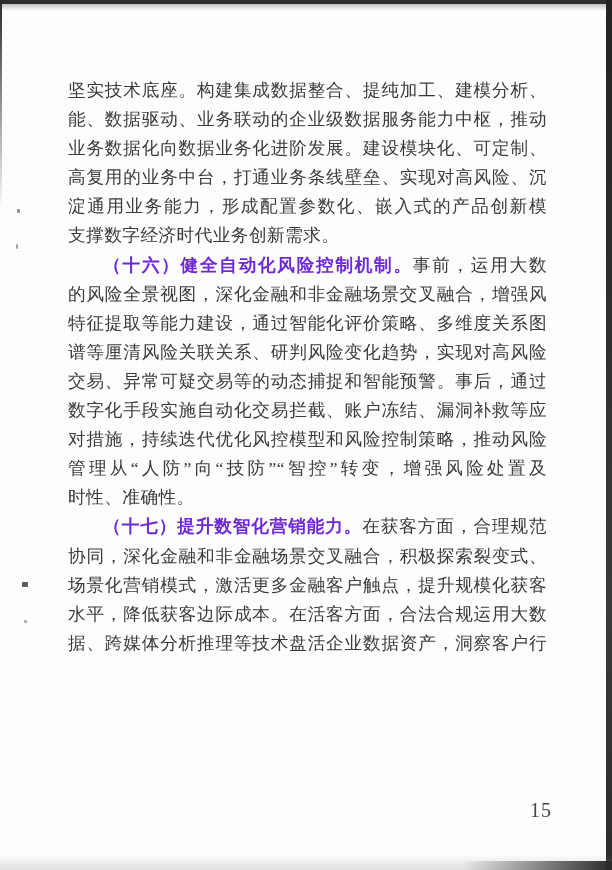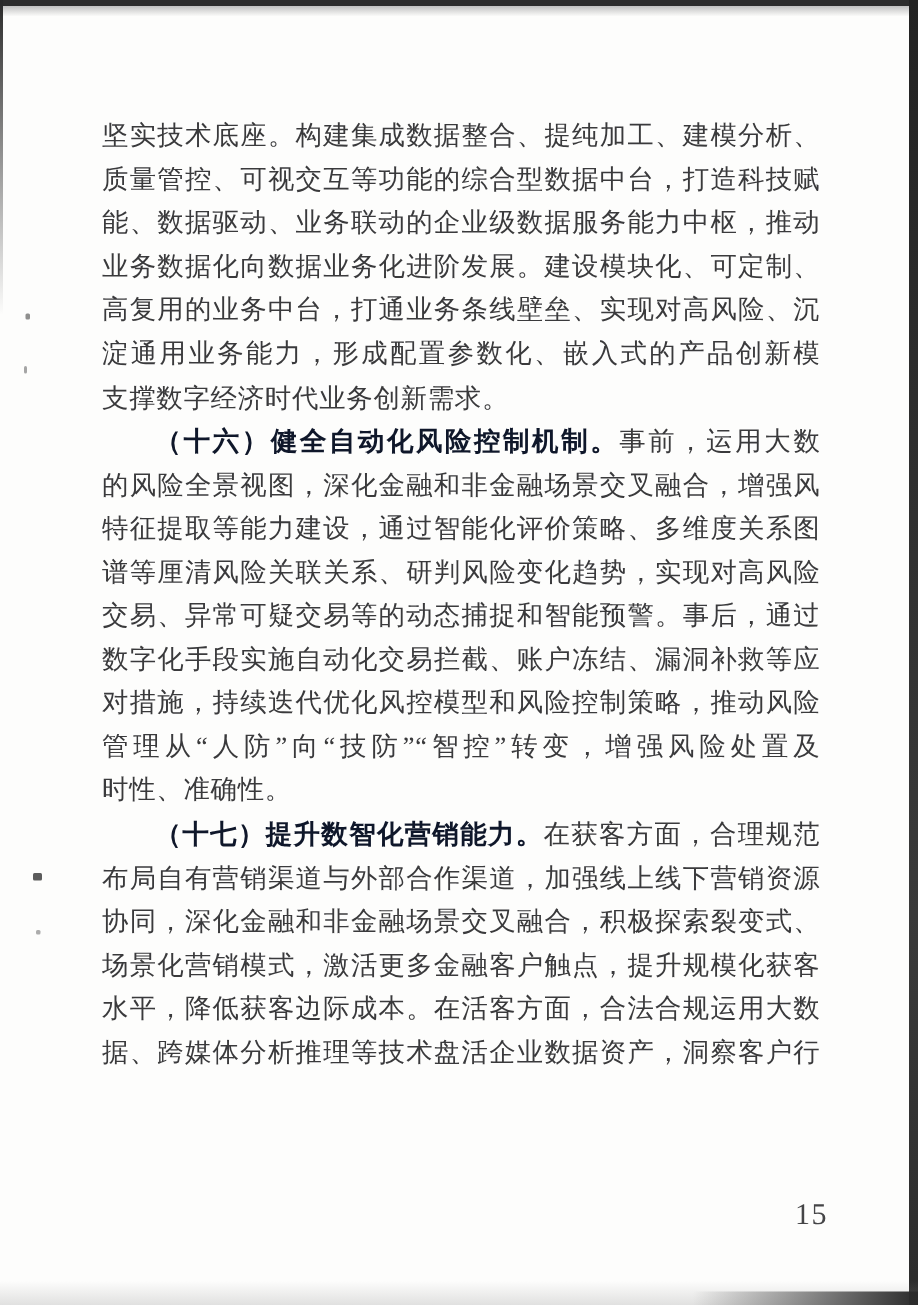--- a/index.html
+++ b/index.html
@@ -33,21 +33,21 @@
   }
   .line{
     font-size:17.6px;
     height:29.1px;line-height:29.1px;
     text-align:justify;text-align-last:justify;
     overflow:hidden;
     letter-spacing:.5px;
   }
   .line.end{text-align-last:left;font-family:Liberation Serif, serif;}
   .line.indent{text-indent:2em;}
-  .hd{font-weight:bold;color:#0f172a;}
+  .hd{font-weight:bold;color:#6d28d9;}
   .page-number{
     position:absolute;left:526px;top:799px;width:30px;
     font-size:20px;color:#454547;letter-spacing:1px;
     text-align:center;
   }
 </style>
 </head>
 <body>
 
 <div>
@@ -58,37 +58,35 @@
   <div class="edge-bottom"></div>
   <div class="corner-br"></div>
 
   <div class="speck s1"></div>
   <div class="speck s2"></div>
   <div class="speck s3"></div>
   <div class="speck s4"></div>
 
   <div class="text-block">
       <div class="line">坚实技术底座。构建集成数据整合、提纯加工、建模分析、</div>
-      <div class="line">质量管控、可视交互等功能的综合型数据中台，打造科技赋</div>
       <div class="line">能、数据驱动、业务联动的企业级数据服务能力中枢，推动</div>
       <div class="line">业务数据化向数据业务化进阶发展。建设模块化、可定制、</div>
       <div class="line">高复用的业务中台，打通业务条线壁垒、实现对高风险、沉</div>
       <div class="line">淀通用业务能力，形成配置参数化、嵌入式的产品创新模式，</div>
       <div class="line end">支撑数字经济时代业务创新需求。</div>
       <div class="line indent"><span class="hd">（十六）健全自动化风险控制机制。</span>事前，运用大数据、</div>
       <div class="line">的风险全景视图，深化金融和非金融场景交叉融合，增强风</div>
       <div class="line">特征提取等能力建设，通过智能化评价策略、多维度关系图</div>
       <div class="line">谱等厘清风险关联关系、研判风险变化趋势，实现对高风险</div>
       <div class="line">交易、异常可疑交易等的动态捕捉和智能预警。事后，通过</div>
       <div class="line">数字化手段实施自动化交易拦截、账户冻结、漏洞补救等应</div>
       <div class="line">对措施，持续迭代优化风控模型和风险控制策略，推动风险</div>
       <div class="line">管理从“人防”向“技防”“智控”转变，增强风险处置及</div>
       <div class="line end">时性、准确性。</div>
       <div class="line indent"><span class="hd">（十七）提升数智化营销能力。</span>在获客方面，合理规范</div>
-      <div class="line">布局自有营销渠道与外部合作渠道，加强线上线下营销资源</div>
       <div class="line">协同，深化金融和非金融场景交叉融合，积极探索裂变式、</div>
       <div class="line">场景化营销模式，激活更多金融客户触点，提升规模化获客</div>
       <div class="line">水平，降低获客边际成本。在活客方面，合法合规运用大数</div>
       <div class="line">据、跨媒体分析推理等技术盘活企业数据资产，洞察客户行</div>
     </div>
 
   <div class="page-number">15</div>
 </div>
 
 </body></html>

